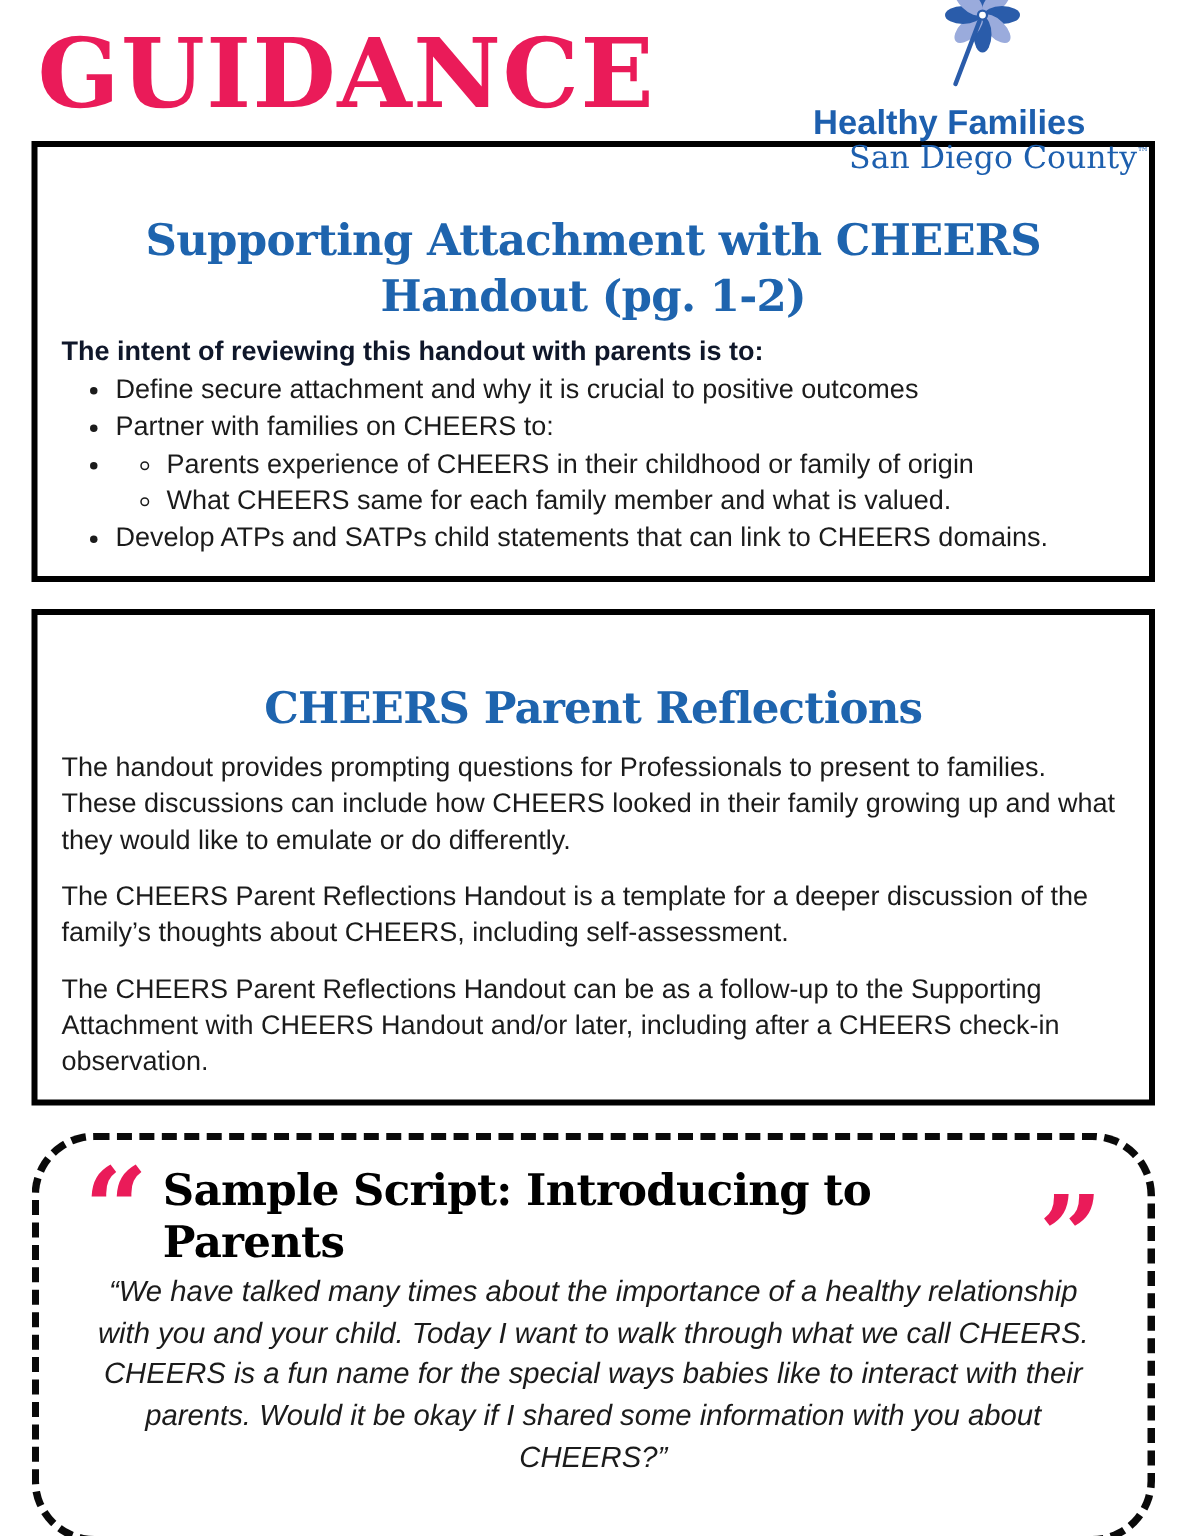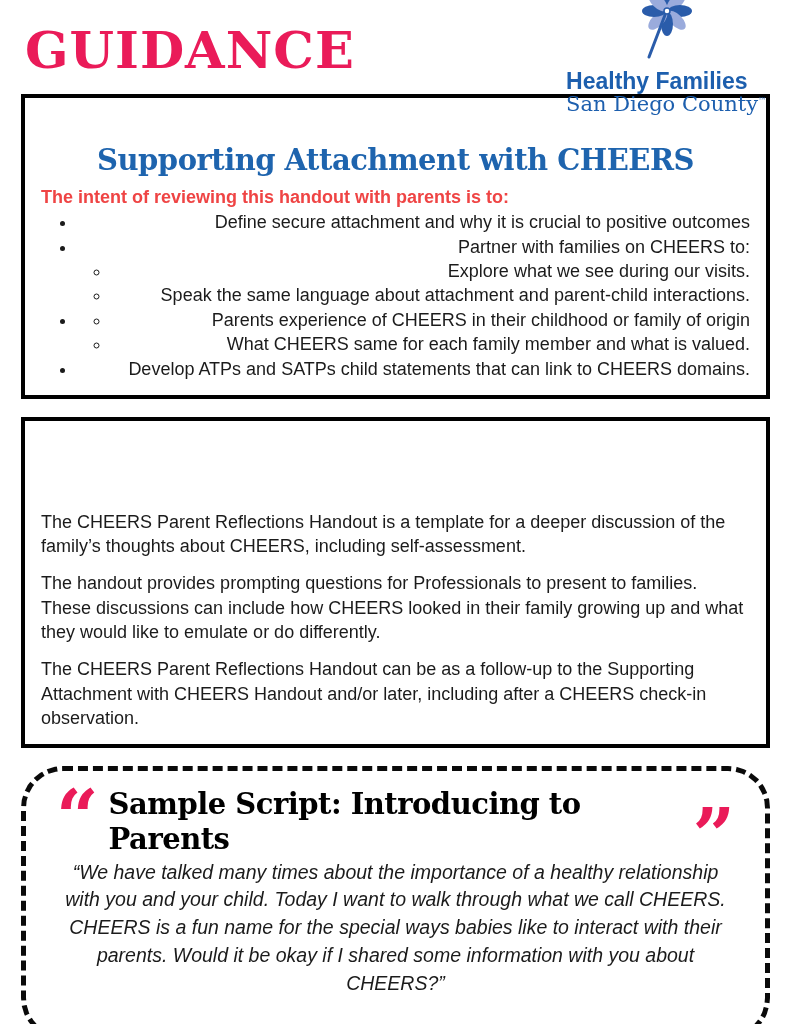--- a/index.html
+++ b/index.html
@@ -19,21 +19,21 @@
   .header-row {
     display: flex;
     justify-content: space-between;
     align-items: center;
     padding: 4px 4px 8px 4px;
     height: 84px;
   }
   .guidance-title {
     font-family: "DejaVu Serif", serif;
     font-weight: 900;
-    font-size: 51px;
+    font-size: 64px;
     letter-spacing: 1px;
     color: #ea1b59;
     line-height: 1;
   }
   .logo {
     display: flex;
     align-items: center;
     gap: 4px;
     flex-direction: column;
   }
@@ -41,20 +41,21 @@
   .logo-line1 {
     font-family: "Liberation Sans", sans-serif;
     font-weight: bold;
     font-size: 23px;
     color: #1d5fae;
   }
   .logo-line2 {
     font-family: "DejaVu Serif", serif;
     font-size: 21px;
     color: #1d5fae;
+    margin-left: 24px;
   }
   .logo-tm { font-size: 8px; vertical-align: super; color:#1d5fae; }
 
   
   .info-box {
     border: 4px solid #000000;
     background: #ffffff;
     padding: 8px 16px 12px 16px;
     margin-bottom: 18px;
   }
@@ -66,28 +67,27 @@
     line-height: 1.28;
     color: #1e64ae;
     letter-spacing: -0.5px;
     margin-bottom: 8px;
     margin-top: 36px;
   }
   .intro-line {
     font-weight: bold;
     font-size: 18px;
     margin: 1px 0 3px 0;
-    color: #ef4444;
+    color: #0f172a;
   }
   ul.l1 {
     list-style-type: disc;
     padding-left: 36px;
     font-size: 18px;
     line-height: 1.33;
-    text-align: right;
   }
   ul.l1 > li { margin: 0 0 1px 0; }
   ul.l2 {
     list-style-type: circle;
     padding-left: 34px;
     font-size: 18px;
     line-height: 1.33;
   }
   .para {
     font-size: 18px;
@@ -182,51 +182,48 @@
       <div class="logo-text">
         <span class="logo-line1">Healthy Families</span>
         <span class="logo-line2"><span>San Diego County</span><sup class="logo-tm">™</sup></span>
       </div>
     </div>
   </div>
 
   <div class="info-box">
     <div class="box-title">
       <span>Supporting Attachment with CHEERS</span><br>
+      <span>Handout (pg. 1-2)</span>
     </div>
     <div class="intro-line">The intent of reviewing this handout with parents is to:</div>
     <ul class="l1">
       <li>
         <span>Define secure attachment and why it is crucial to positive outcomes</span>
       </li>
       <li>
         <span>Partner with families on CHEERS to:</span>
-        <ul class="l2">
-          <li>Explore what we see during our visits.</li>
-          <li>Speak the same language about attachment and parent-child interactions.</li>
-        </ul>
       </li>
       <li>
         <ul class="l2">
           <li>Parents experience of CHEERS in their childhood or family of origin</li>
           <li>What CHEERS same for each family member and what is valued.</li>
         </ul>
       </li>
       <li>
         <span>Develop ATPs and SATPs child statements that can link to CHEERS domains.</span>
       </li>
     </ul>
   </div>
 
   <div class="info-box">
     <div class="box-title">
-      <br>
-    </div>
+      <span>CHEERS Parent Reflections</span><br>
+    </div>
+    <div class="para">The handout provides prompting questions for Professionals to present to families. These discussions can include how CHEERS looked in their family growing up and what they would like to emulate or do differently.</div>
     <div class="para">The CHEERS Parent Reflections Handout is a template for a deeper discussion of the family’s thoughts about CHEERS, including self-assessment.</div>
-    <div class="para">The handout provides prompting questions for Professionals to present to families. These discussions can include how CHEERS looked in their family growing up and what they would like to emulate or do differently.</div>
     <div class="para">The CHEERS Parent Reflections Handout can be as a follow-up to the Supporting Attachment with CHEERS Handout and/or later, including after a CHEERS check-in observation.</div>
   </div>
 
   <div class="script-box">
     <div class="script-heading">
       <span class="quote-glyph open-quote">“</span>
       <span class="script-title">Sample Script: Introducing to Parents</span>
       <span class="quote-glyph close-quote">”</span>
     </div>
     <div class="script-body">“We have talked many times about the importance of a healthy relationship with you and your child. Today I want to walk through what we call CHEERS. CHEERS is a fun name for the special ways babies like to interact with their parents. Would it be okay if I shared some information with you about CHEERS?”</div>

